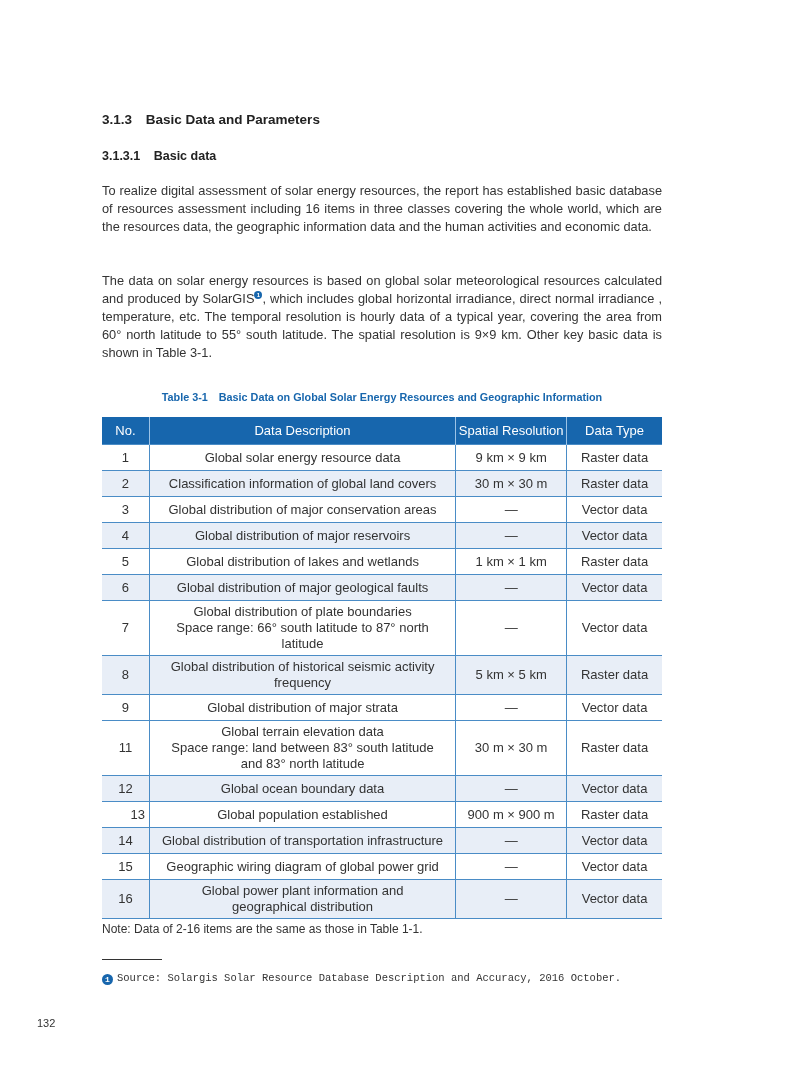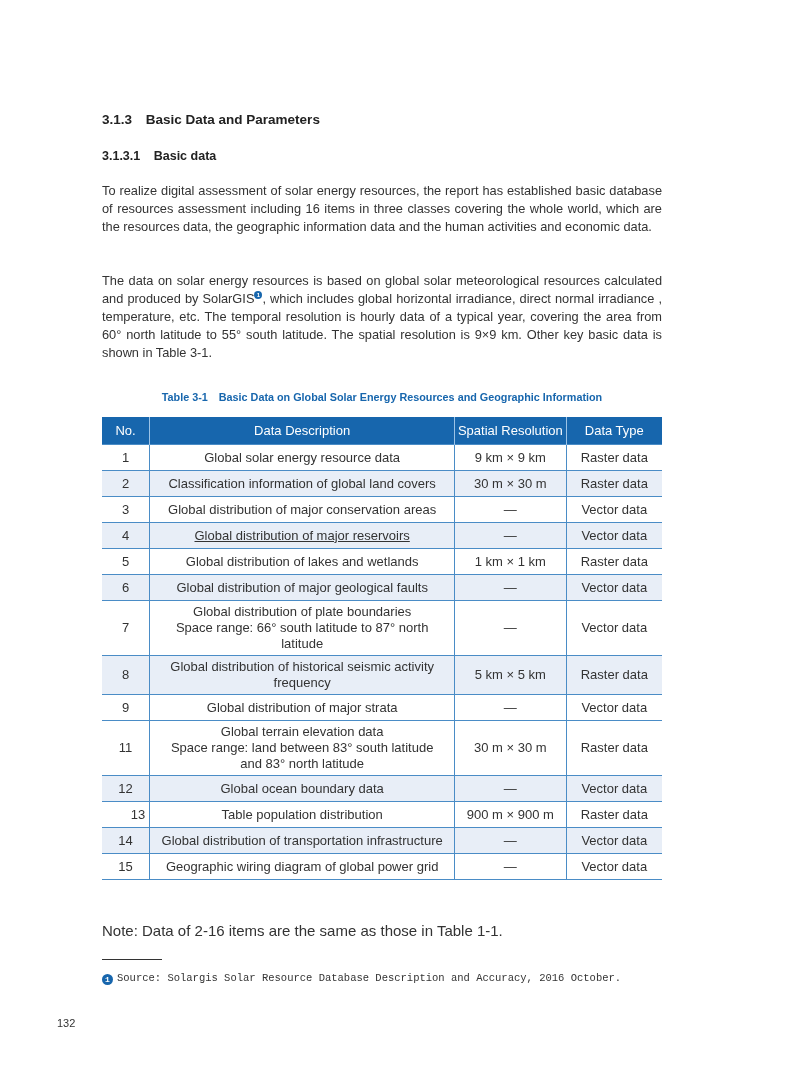--- a/index.html
+++ b/index.html
@@ -20,25 +20,25 @@
     position: absolute; left: 102px; top: 417px; width: 560px; border-collapse: collapse;
     font-size: 13px; color: #333;
   }
   th { background: #1766ad; color: #fff; font-weight: normal; height: 25px; border-left: 1px solid #9cc3e6; text-align: center; }
   th:first-child { border-left: none; }
   td { text-align: center; border-top: 1.5px solid #4a8cc6; border-left: 1.5px solid #4a8cc6; padding: 3px 4px; line-height: 16px; }
   td:first-child { border-left: none; }
   tr.alt td { background: #e8eef7; }
   tbody tr:last-child td { border-bottom: 1.5px solid #4a8cc6; }
   .c1 { width: 46px; } .c2 { width: 309px; } .c3 { width: 110px; } .c4 { width: 95px; }
-  .note { position: absolute; left: 102px; top: 922px; font-size: 15px; color: #333; }
+  .note { position: absolute; left: 102px; top: 922px; font-size: 12px; color: #333; }
   .rule { position: absolute; left: 102px; top: 959px; width: 60px; border-top: 1px solid #333; }
   .footnote { position: absolute; left: 102px; top: 972px; font-size: 10.5px; color: #333; font-family: Liberation Mono, monospace; }
   .footnote .fnmark { display: inline-block; width: 11px; height: 11px; border-radius: 50%; background: #1766ad; color: #fff; font-size: 8px; line-height: 11px; text-align: center; font-weight: bold; margin-right: 4px; vertical-align: -1px; }
-  .pagenum { position: absolute; left: 37px; top: 1017px; font-size: 11px; color: #333; margin-left: 20px; }
+  .pagenum { position: absolute; left: 37px; top: 1017px; font-size: 11px; color: #333; }
 </style>
 </head>
 <body>
 
 <div class="h3">
   <span class="num">3.1.3</span>
   <span>Basic Data and Parameters</span>
 </div>
 <div class="h4">
   <span class="num">3.1.3.1</span>
@@ -76,21 +76,21 @@
         <td style="height: 19px;">Raster data</td>
       </tr>
       <tr>
         <td style="height: 19px;">3</td>
         <td style="height: 19px;">Global distribution of major conservation areas</td>
         <td style="height: 19px;">—</td>
         <td style="height: 19px;">Vector data</td>
       </tr>
       <tr class="alt">
         <td style="height: 19px;">4</td>
-        <td style="height: 19px; text-decoration: underline;">Global distribution of major reservoirs</td>
+        <td style="height: 19px;">Global distribution of major reservoirs</td>
         <td style="height: 19px;">—</td>
         <td style="height: 19px;">Vector data</td>
       </tr>
       <tr>
         <td style="height: 19px;">5</td>
         <td style="height: 19px; margin-top: 6px;">Global distribution of lakes and wetlands</td>
         <td style="height: 19px;">1 km × 1 km</td>
         <td style="height: 19px;">Raster data</td>
       </tr>
       <tr class="alt">
@@ -130,36 +130,42 @@
         <td>Raster data</td>
       </tr>
       <tr class="alt">
         <td style="height: 19px;">12</td>
         <td style="height: 19px;">Global ocean boundary data</td>
         <td style="height: 19px;">—</td>
         <td style="height: 19px;">Vector data</td>
       </tr>
       <tr>
         <td style="height: 19px; text-align: right;">13</td>
-        <td style="height: 19px;">Table population distribution</td>
+        <td style="height: 19px;">Global population established</td>
         <td style="height: 19px;">900 m × 900 m</td>
         <td style="height: 19px;">Raster data</td>
       </tr>
       <tr class="alt">
         <td style="height: 19px;">14</td>
         <td style="height: 19px;">Global distribution of transportation infrastructure</td>
         <td style="height: 19px;">—</td>
         <td style="height: 19px;">Vector data</td>
       </tr>
       <tr>
         <td style="height: 19px;">15</td>
         <td style="height: 19px;">Geographic wiring diagram of global power grid</td>
         <td style="height: 19px;">—</td>
         <td style="height: 19px;">Vector data</td>
       </tr>
+      <tr class="alt">
+        <td>16</td>
+        <td style="padding: 3px 50px;">Global power plant information and geographical distribution</td>
+        <td>—</td>
+        <td>Vector data</td>
+      </tr>
     </tbody>
 </table>
 
 <div class="note">Note: Data of 2-16 items are the same as those in Table 1-1.</div>
 <div class="rule"></div>
 <div class="footnote">
   <span class="fnmark">1</span><span>Source: Solargis Solar Resource Database Description and Accuracy, 2016 October.</span>
 </div>
 <div class="pagenum">132</div>
 

